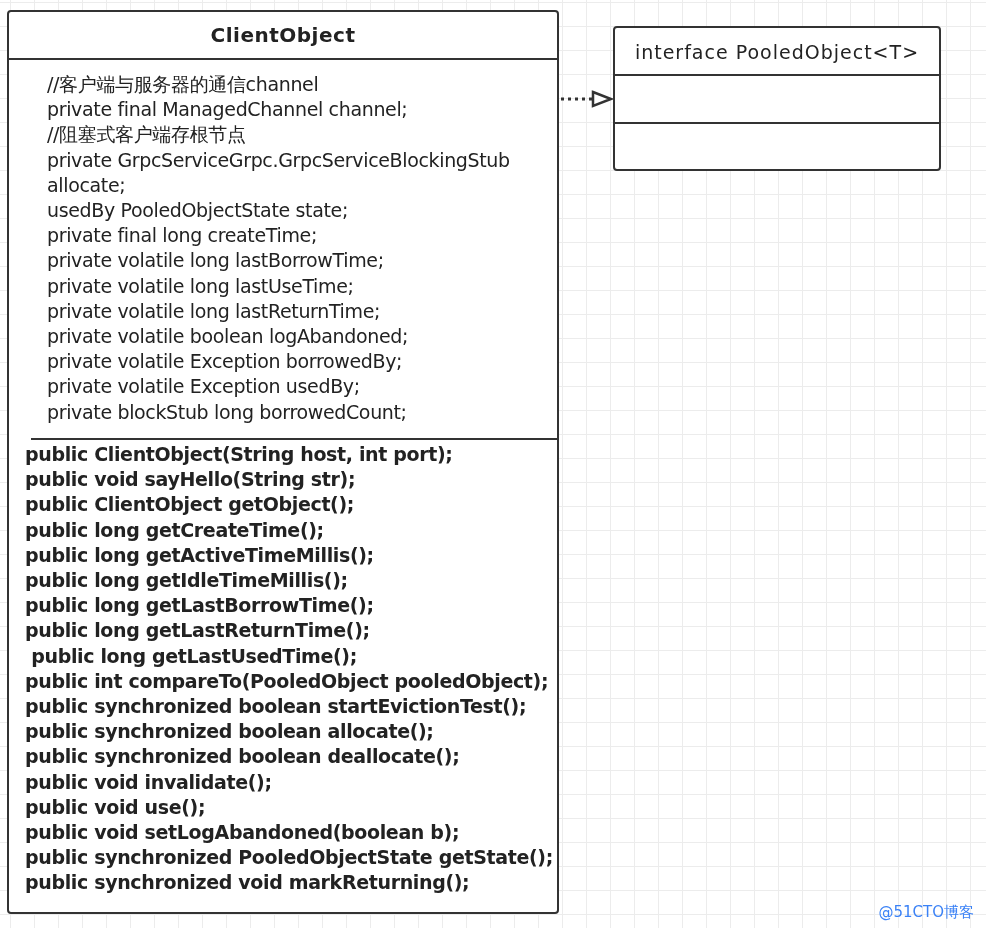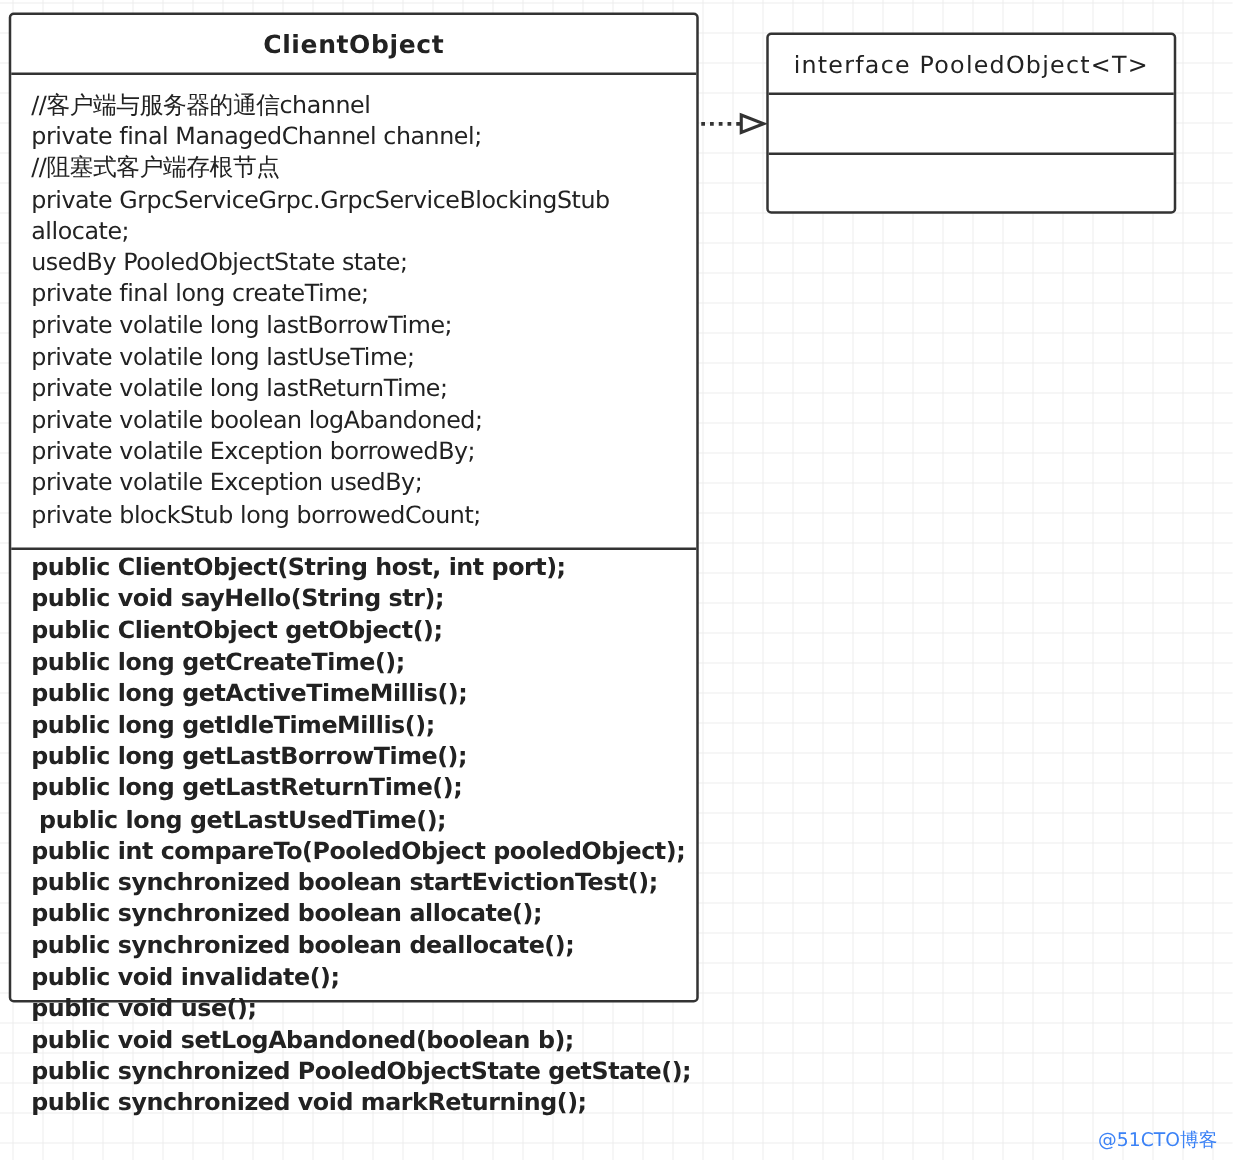--- a/index.html
+++ b/index.html
@@ -17,24 +17,24 @@
     .uml-class {
       position: absolute; background: #fff;
       border: 2px solid #333; border-radius: 4px;
       box-sizing: border-box;
     }
     .uml-title {
       text-align: center; font-size: 20px; font-weight: bold;
       letter-spacing: 0.5px; color: #222;
       border-bottom: 2px solid #333; box-sizing: border-box;
     }
-    #client { left: 7px; top: 10px; width: 552px; height: 792px; }
+    #client { left: 7px; top: 10px; width: 552px; height: 904px; }
     #client .uml-title { height: 48px; line-height: 46px; }
     .section { padding: 12px 0 0 16px; box-sizing: border-box; }
-    .attrs { height: 380px; border-bottom: 2px solid #333; }
+    .attrs { height: 380px; border-bottom: 2px solid #333; margin-left: 22px; }
     .methods { padding-top: 2px; font-weight: bold; }
     .line {
       font-size: 19px; line-height: 25.2px; white-space: pre;
       letter-spacing: -0.35px; color: #222;
     }
     #iface { left: 613px; top: 26px; width: 328px; height: 145px; }
     #iface .uml-title { height: 48px; line-height: 48px; font-size: 19px; font-weight: normal; letter-spacing: 1px; }
     #iface .sec1 { height: 48px; border-bottom: 2px solid #333; box-sizing: border-box; }
     #arrow { position: absolute; left: 559px; top: 88px; }
     #watermark {

